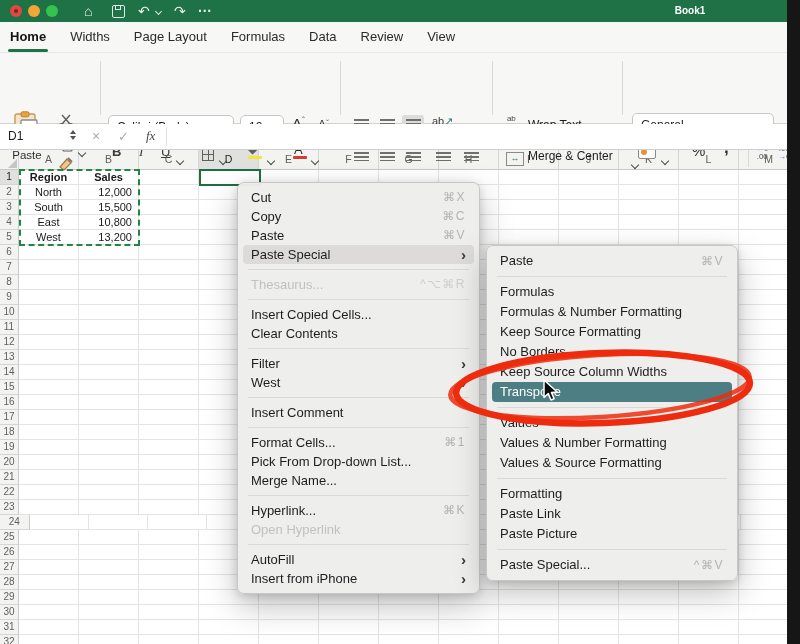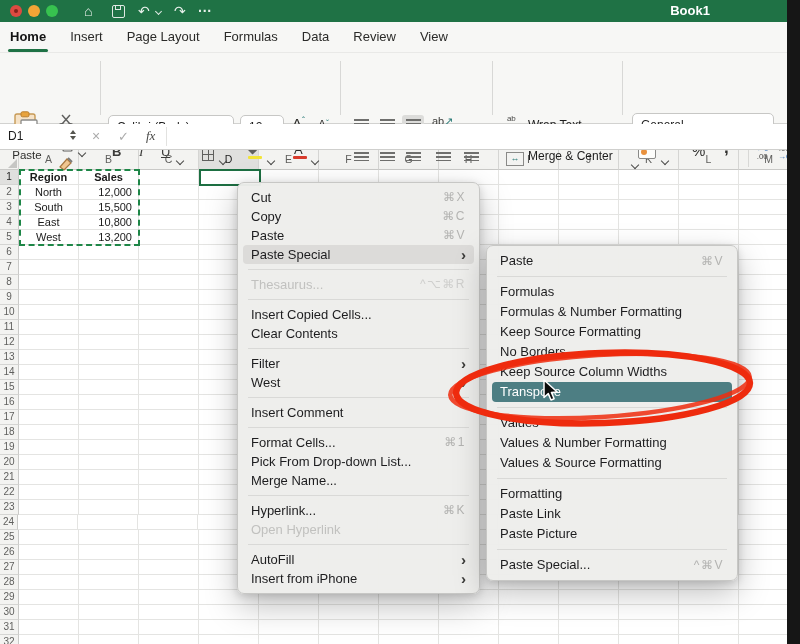--- a/index.html
+++ b/index.html
@@ -12,21 +12,21 @@
   .tl.red{left:10px;background:#dd4a41;}
   .tl.red::after{content:'';position:absolute;left:4px;top:4px;width:4px;height:4px;border-radius:50%;background:#84221c;}
   .tl.yellow{left:28px;background:#f3a536;}
   .tl.green{left:46px;background:#37c24f;}
   .tb-ic{position:absolute;top:0;height:22px;display:flex;align-items:center;color:#e9f1ec;font-size:14px;}
   .floppy{display:inline-block;width:11px;height:11px;border:1.5px solid #dfeae3;border-radius:2px;position:relative;}
   .floppy::after{content:'';position:absolute;left:2px;top:-1px;width:4px;height:4px;border:1.5px solid #dfeae3;border-top:none;}
   .chev{display:inline-block;width:5px;height:5px;border-right:1.5px solid #4a4a48;border-bottom:1.5px solid #4a4a48;transform:rotate(45deg);}
   .chev.white{border-color:#dfeae3;width:4px;height:4px;}
   .tb-title{position:absolute;left:650px;top:0;width:80px;height:22px;line-height:22px;text-align:center;
-            color:#fff;font-size:13px;font-weight:700;}
+            color:#fff;font-size:10px;font-weight:700;}
 
   
   .tabbar{position:absolute;left:0;top:22px;width:800px;height:30px;background:#f7f7f5;display:flex;align-items:center;z-index:5;}
   .tab{position:relative;height:30px;line-height:30px;font-size:13px;color:#2b2b29;margin-left:24px;}
   .tab:first-child{margin-left:10px;}
   .tab.active{font-weight:700;color:#141414;}
   .tab.active::after{content:'';position:absolute;left:-2px;right:-2px;bottom:0;height:3px;background:#1f7245;border-radius:2px;}
 
   
   .ribbon{position:absolute;left:0;top:52px;width:800px;height:72px;background:#f7f7f5;
@@ -126,21 +126,21 @@
         <span>↷</span>
       </div>
     <div class="tb-ic" style="left:198px;font-weight:700;">
         <span>···</span>
       </div>
     <div class="tb-title">Book1</div>
   </div>
 
   <div class="tabbar">
       <div class="tab active">Home</div>
-      <div class="tab">Insert</div>
+      <div class="tab">Widths</div>
       <div class="tab">Page Layout</div>
       <div class="tab">Formulas</div>
       <div class="tab">Data</div>
       <div class="tab">Review</div>
       <div class="tab">View</div>
     </div>
 
   <div class="ribbon">
 
     <div class="rabs" style="left:12px;top:58px;">
@@ -659,21 +659,21 @@
         <div class="cell" style="width: 60px;"></div>
         <div class="cell" style="width: 60px;"></div>
         <div class="cell" style="width: 60px;"></div>
         <div class="cell" style="width: 60px;"></div>
         <div class="cell" style="width: 60px;"></div>
         <div class="cell" style="width: 60px;"></div>
         <div class="cell" style="width: 60px;"></div>
         <div class="cell" style="width: 60px;"></div>
       </div>
       <div class="row">
-        <div class="rh" style="width: 18px;">24</div>
+        <div class="rh" style="width: 30px;">24</div>
         <div class="cell" style="width: 60px;"></div>
         <div class="cell" style="width: 60px;"></div>
         <div class="cell" style="width: 60px;"></div>
         <div class="cell" style="width: 60px;"></div>
         <div class="cell" style="width: 60px;"></div>
         <div class="cell" style="width: 60px;"></div>
         <div class="cell" style="width: 60px;"></div>
         <div class="cell" style="width: 60px;"></div>
         <div class="cell" style="width: 60px;"></div>
         <div class="cell" style="width: 60px;"></div>

